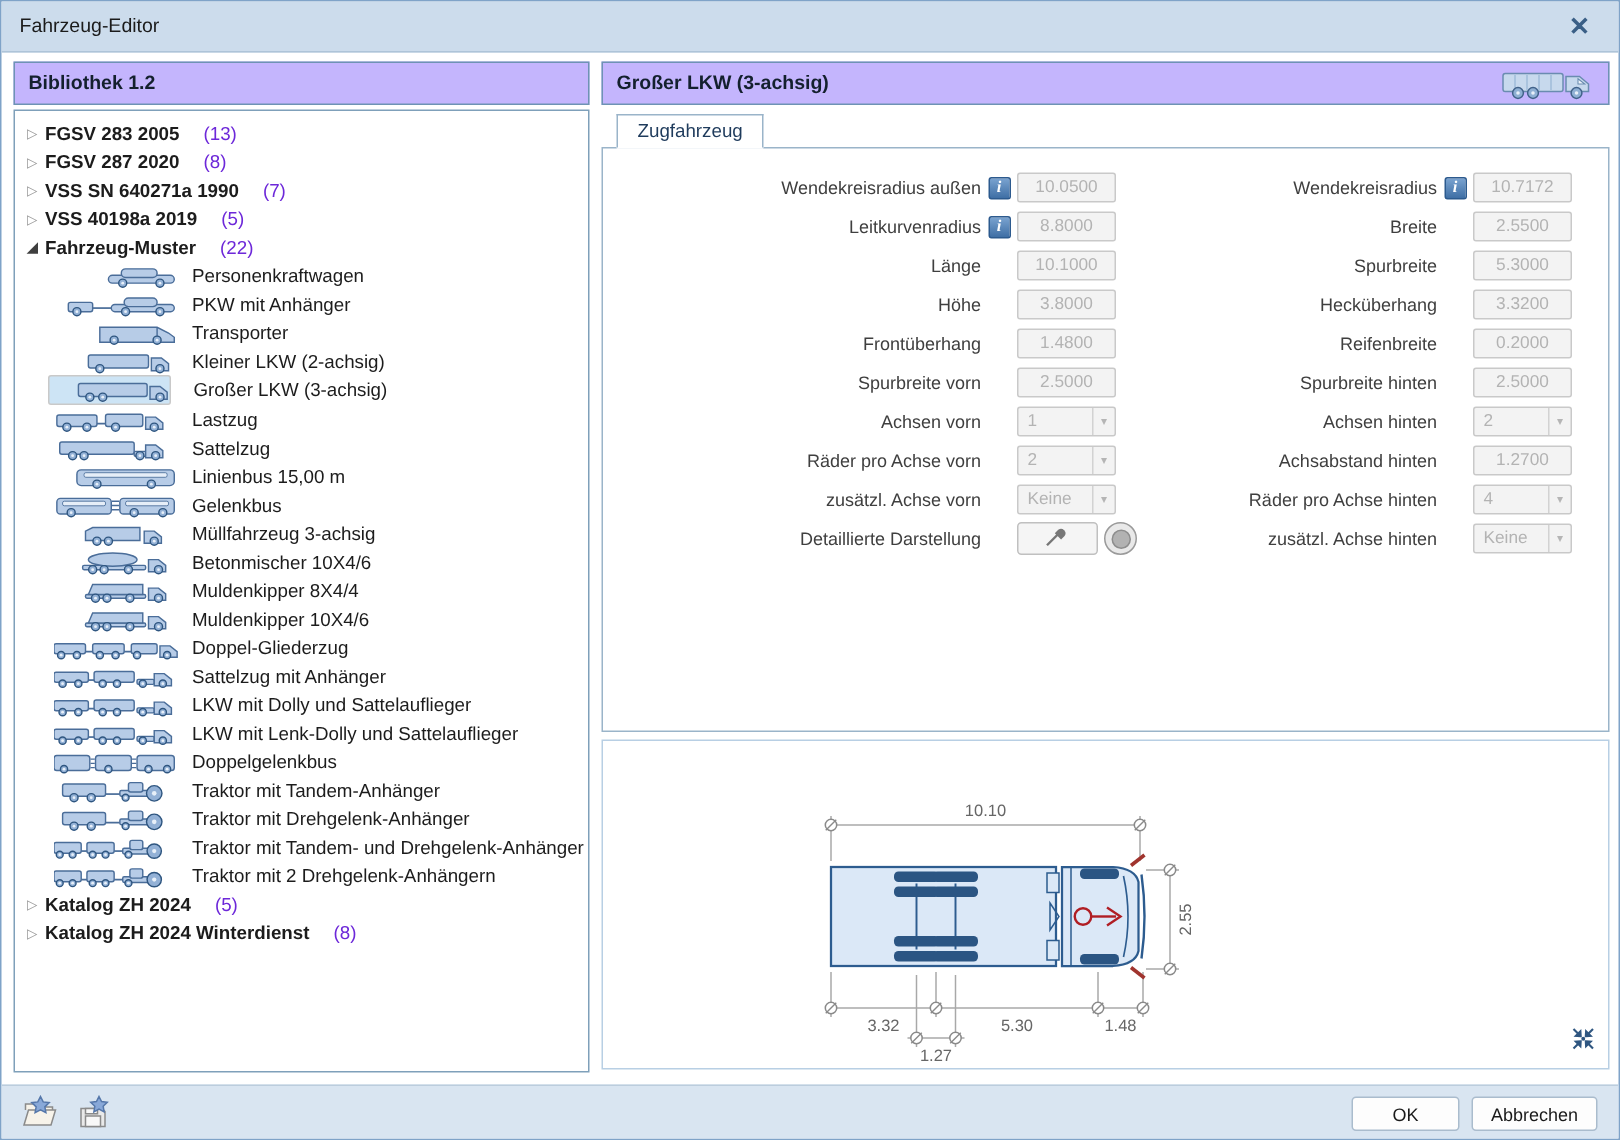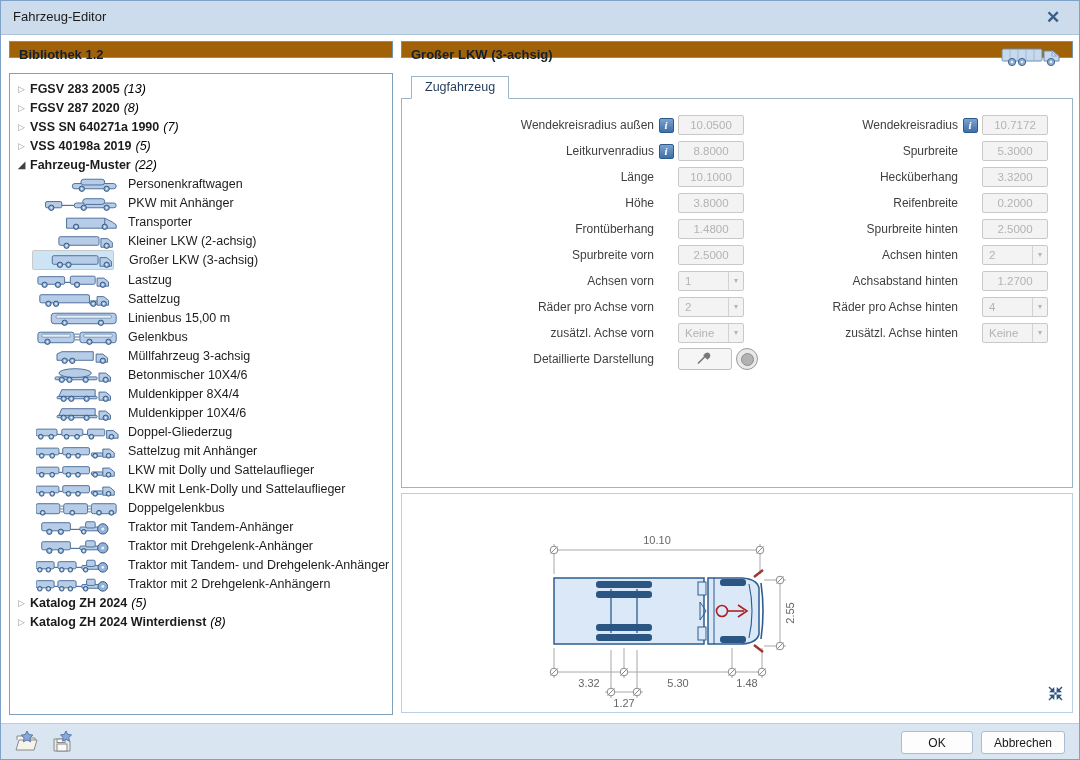--- a/index.html
+++ b/index.html
@@ -1,31 +1,31 @@
 <!DOCTYPE html>
 <html><head>
 <meta charset="utf-8">
 <style>
   html,body{margin:0;padding:0;background:#e9eef3;font-family:"Liberation Sans",sans-serif;}
   *{box-sizing:border-box;}
   .dialog{position:relative;width:1080px;height:760px;background:#ffffff;border:1px solid #7fa3c8;overflow:hidden;}
   .titlebar{position:absolute;left:0;top:0;width:100%;height:34px;background:#ccdcec;border-bottom:1px solid #aec4d8;}
   .titlebar .title{position:absolute;left:12px;top:8px;font-size:13px;color:#1b1b1b;}
   .close-btn{position:absolute;right:14px;top:5px;width:24px;height:24px;border:none;background:transparent;color:#3a5f86;font-size:17px;font-weight:bold;cursor:pointer;line-height:24px;text-align:center;padding:0;}
-  .panel-header{position:absolute;height:17px;background:#a16207;border:1px solid #6e93b4;font-size:13px;font-weight:bold;color:#14202e;line-height:26px;padding-left:9px;}
+  .panel-header{position:absolute;height:29px;background:#c4b5fd;border:1px solid #6e93b4;font-size:13px;font-weight:bold;color:#14202e;line-height:26px;padding-left:9px;}
   .lp-header{left:8px;top:40px;width:384px;}
   .rp-header{left:400px;top:40px;width:672px;}
   .hdr-truck{position:absolute;right:8px;top:1px;}
   .tree{position:absolute;left:8px;top:72px;width:384px;height:642px;border:1px solid #7fa0ba;background:#fff;overflow:hidden;padding-top:5px;}
   .trow{display:flex;align-items:center;height:19px;font-size:12.5px;color:#1c1c1c;cursor:default;}
   .tgroup{padding-left:5px;}
   .tw{width:13px;font-size:9px;color:#9a9a9a;text-align:center;flex:none;}
   .tw.exp{color:#3f3f3f;font-size:10px;}
   .glabel{font-weight:bold;margin-left:2px;white-space:nowrap;}
-  .gcount{margin-left:4px;color:#000000;font-style:italic;}
+  .gcount{margin-left:16px;color:#6d28d9;}
   .titem{margin-left:22px;padding-left:2px;}
   .titem.sel{background:#cde4f5;}
   .vicon{width:86px;flex:none;display:flex;justify-content:flex-end;align-items:center;}
   .ilabel{margin-left:8px;white-space:nowrap;}
   .tab{position:absolute;left:410px;top:75px;height:23px;background:#fff;border:1px solid #9ab4c9;border-bottom:1px solid #fff;z-index:2;font-size:12.5px;color:#1f3b5c;padding:3px 13px 0 13px;}
   .form-panel{position:absolute;left:400px;top:97px;width:672px;height:390px;border:1px solid #9ab4c9;background:#fff;padding-top:13px;}
   .form-cols{display:flex;}
   .fcol{display:flex;flex-direction:column;}
   .fcol.left{width:346px;padding-right:4px;}
   .fcol.right{width:322px;padding-right:22px;}
@@ -643,20 +643,27 @@
           <div class="frow">
             <span class="flabel">Wendekreisradius</span>
             <span class="info-slot">
               <span class="info">i</span>
             </span>
             <span class="ctrl">
               <span class="inp">10.7172</span>
             </span>
           </div>
           <div class="frow">
+            <span class="flabel">Breite</span>
+            <span class="info-slot"></span>
+            <span class="ctrl">
+              <span class="inp">2.5500</span>
+            </span>
+          </div>
+          <div class="frow">
             <span class="flabel">Spurbreite</span>
             <span class="info-slot"></span>
             <span class="ctrl">
               <span class="inp">5.3000</span>
             </span>
           </div>
           <div class="frow">
             <span class="flabel">Hecküberhang</span>
             <span class="info-slot"></span>
             <span class="ctrl">

